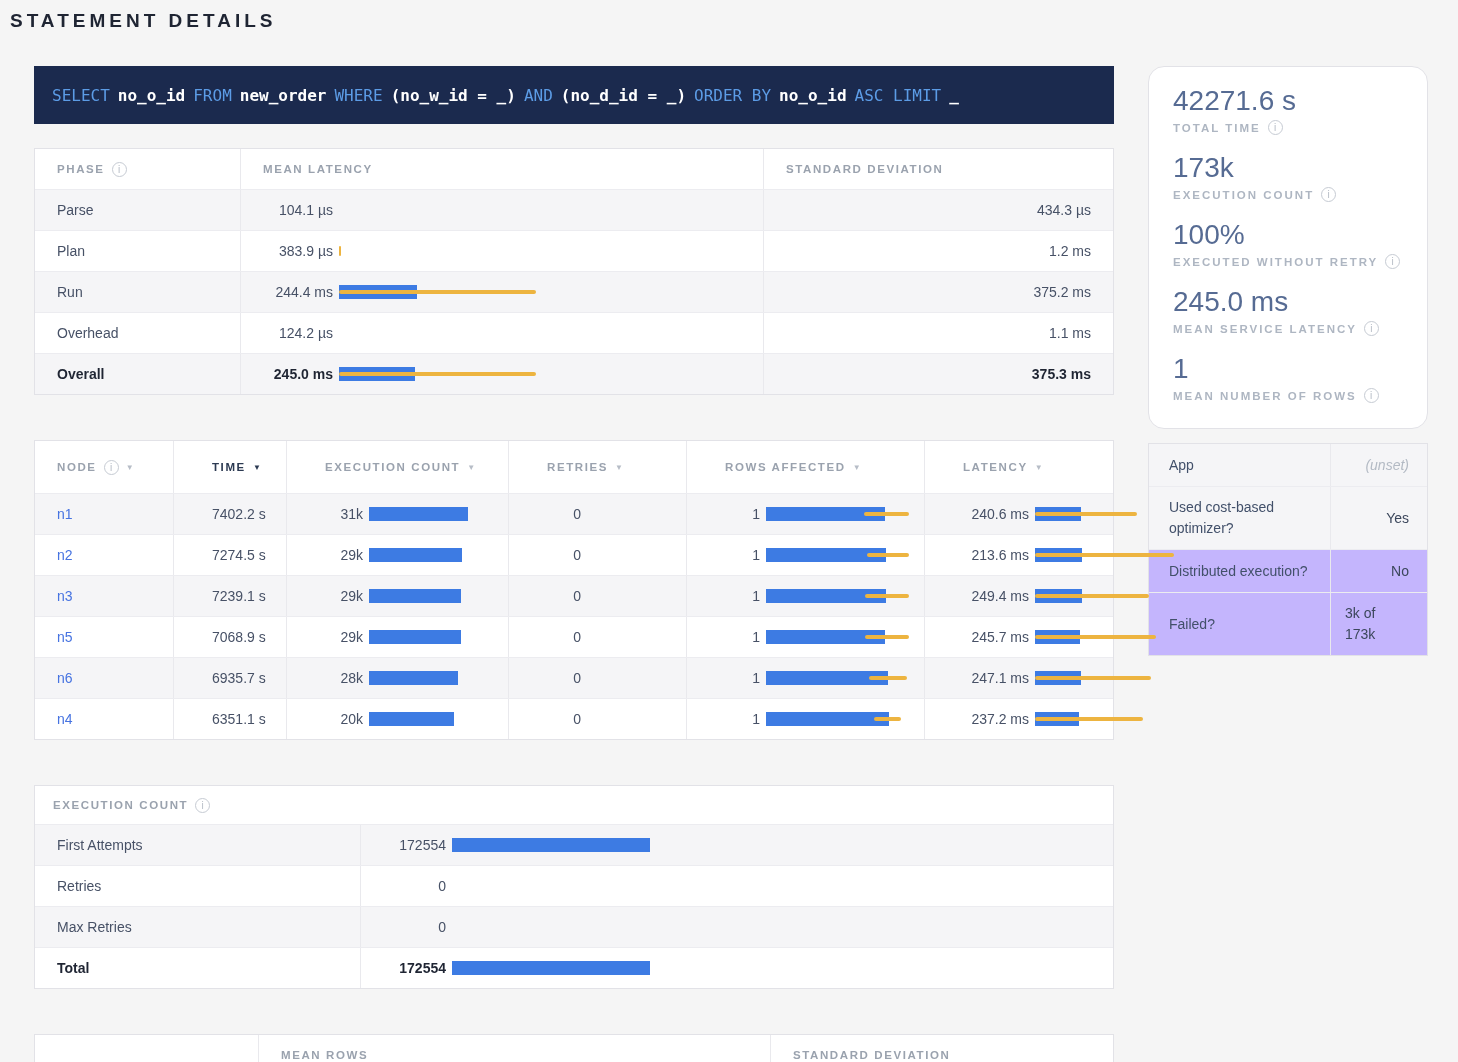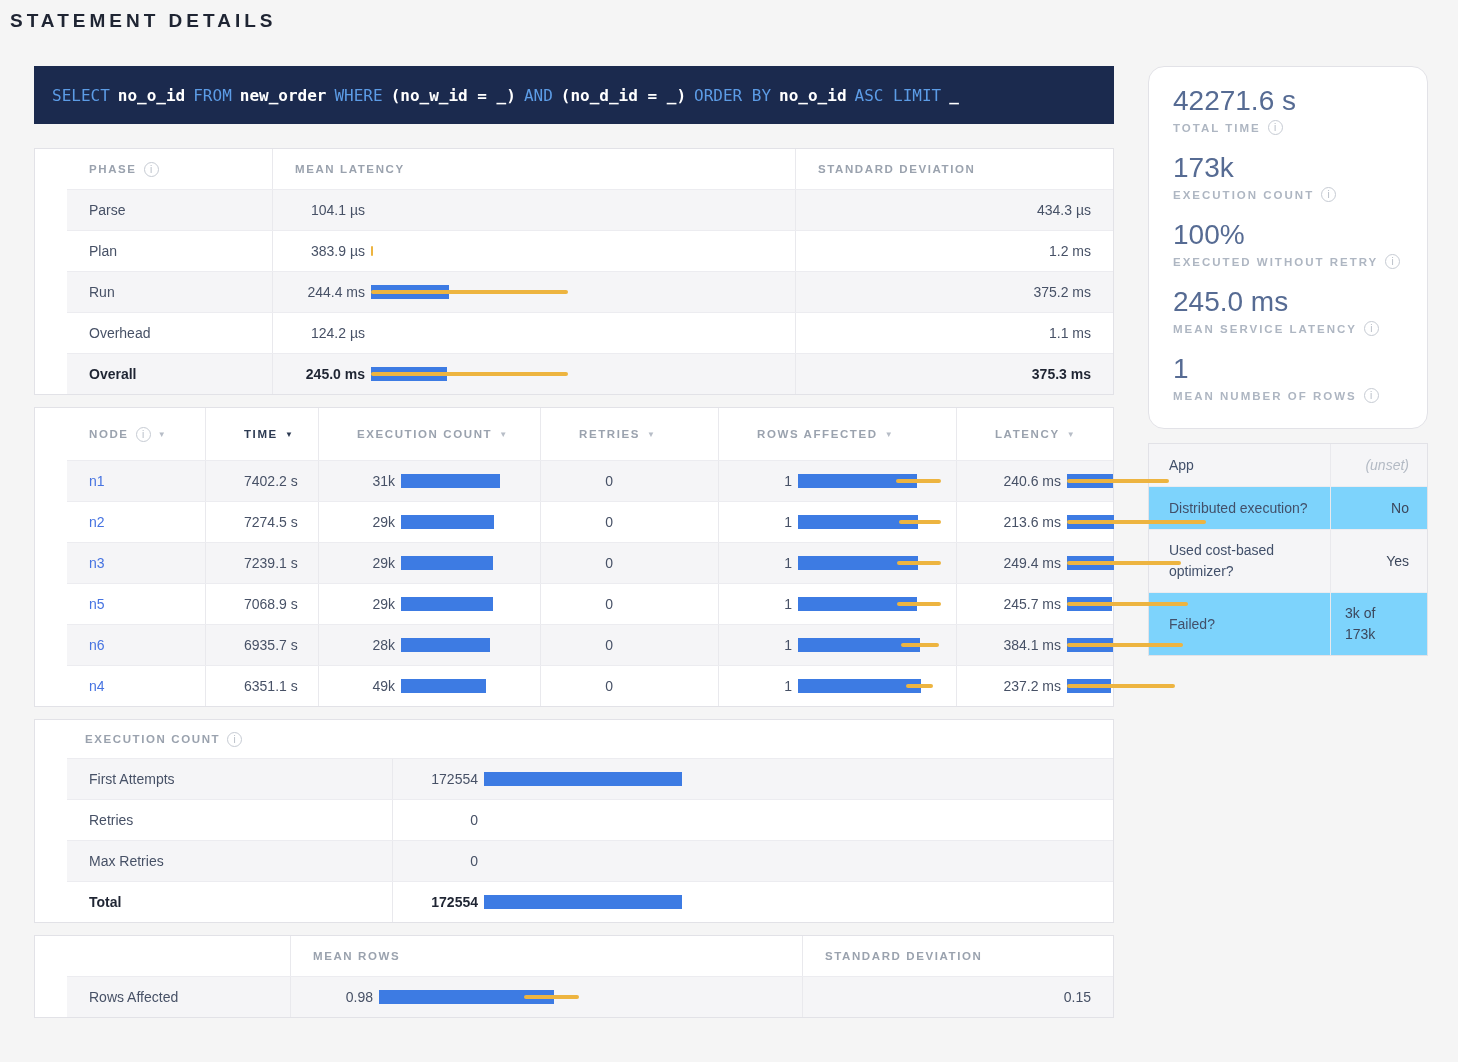--- a/index.html
+++ b/index.html
@@ -23,21 +23,21 @@
   .content{display:flex;align-items:flex-start;margin-top:34px;padding-left:34px;}
   .main{width:1080px;flex:0 0 1080px;}
   .sidebar{width:280px;flex:0 0 280px;margin-left:34px;}
 
   
   .sql-box{background:var(--sql-bg);height:58px;display:flex;align-items:center;padding:0 18px;margin-bottom:24px;}
   .tok{font-family:"DejaVu Sans Mono",monospace;font-size:16px;color:#ffffff;font-weight:700;margin-right:8px;white-space:pre;}
   .tok.kw{color:var(--sql-kw);font-weight:400;}
 
   
-  .table{background:#fff;border:1px solid var(--border);margin-bottom:12px;padding-left:32px;}
+  .table{background:#fff;border:1px solid var(--border);margin-bottom:45px;}
   .row{display:grid;border-bottom:1px solid var(--row-border);}
   .row:last-of-type{border-bottom:none;}
   .row.alt{background:var(--stripe);}
   .cell{display:flex;align-items:center;font-size:14px;color:var(--body-text);border-right:1px solid #e9e9ed;min-height:40px;}
   .cell:last-child{border-right:none;}
   .cell.label{padding-left:22px;}
   .cell.right{justify-content:flex-end;padding-right:22px;}
   .header-row .cell{min-height:40px;font-size:11.5px;font-weight:700;letter-spacing:1.6px;color:var(--head-gray);}
   .row.bold .cell{font-weight:700;color:var(--dark-text);}
 
@@ -61,21 +61,21 @@
   .rows-table .row{grid-template-columns:224px 512px 1fr;}
 
   .w92{width:92px}.w60{width:60px}.w56{width:56px}.w57{width:57px}.w88{width:88px}.w85{width:85px}.w82{width:82px}
   .node-link{color:var(--link);text-decoration:none;cursor:pointer;}
 
   
   .stats-card{background:#fff;border:1px solid var(--border);border-radius:16px;padding:16px 24px 10px 24px;}
   .stat{margin-bottom:15px;}
   .stat-value{font-size:28px;color:#566b93;font-weight:500;line-height:1.25;}
   .stat-label{display:flex;align-items:center;font-size:11.5px;font-weight:700;letter-spacing:2px;color:#aeb6c2;margin-top:2px;}
-  .details-table{background:#7dd3fc;border:1px solid var(--border);margin-top:14px;}
+  .details-table{background:#c4b5fd;border:1px solid var(--border);margin-top:14px;}
   .details-table .row{grid-template-columns:182px 1fr;}
   .details-table .cell{min-height:42px;align-items:center;font-size:14px;line-height:1.5;}
   .details-table .cell.label{padding:10px 12px 10px 20px;color:#42506a;}
   .details-table .cell.value{justify-content:flex-end;text-align:left;padding:10px 18px 10px 14px;color:#3c475c;}
   .details-table .cell.value.unset{color:#b3bac4;font-style:italic;}
 </style>
 </head>
 <body>
 
 <div class="page">
@@ -346,35 +346,35 @@
               <div class="bar-area"></div>
             </div>
             <div class="cell">
               <div class="vbox w57">1</div>
               <div class="bar-area">
                 <div class="bar-blue" style="width: 122px;"></div>
                 <div class="bar-yellow" style="left: 103px; width: 38px;"></div>
               </div>
             </div>
             <div class="cell">
-              <div class="vbox w88">384.1 ms</div>
+              <div class="vbox w88">247.1 ms</div>
               <div class="bar-area">
                 <div class="bar-blue" style="width: 46px;"></div>
                 <div class="bar-yellow" style="left: 0px; width: 116px;"></div>
               </div>
             </div>
           </div>
 
           <div class="row">
             <div class="cell label">
               <a class="node-link">n4</a>
             </div>
             <div class="cell label">6351.1 s</div>
             <div class="cell">
-              <div class="vbox w60">49k</div>
+              <div class="vbox w60">20k</div>
               <div class="bar-area">
                 <div class="bar-blue" style="width: 85px;"></div>
               </div>
             </div>
             <div class="cell">
               <div class="vbox w56">0</div>
               <div class="bar-area"></div>
             </div>
             <div class="cell">
               <div class="vbox w57">1</div>
@@ -508,28 +508,28 @@
 
       </div>
 
       <div class="details-table">
 
           <div class="row alt">
             <div class="cell label">App</div>
             <div class="cell value unset">(unset)</div>
           </div>
 
+          <div class="row alt">
+            <div class="cell label">Used cost-based optimizer?</div>
+            <div class="cell value">Yes</div>
+          </div>
+
           <div class="row">
             <div class="cell label">Distributed execution?</div>
             <div class="cell value">No</div>
-          </div>
-
-          <div class="row alt">
-            <div class="cell label">Used cost-based optimizer?</div>
-            <div class="cell value">Yes</div>
           </div>
 
           <div class="row">
             <div class="cell label">Failed?</div>
             <div class="cell value">3k of 173k</div>
           </div>
 
       </div>
     </div>
   </div>

